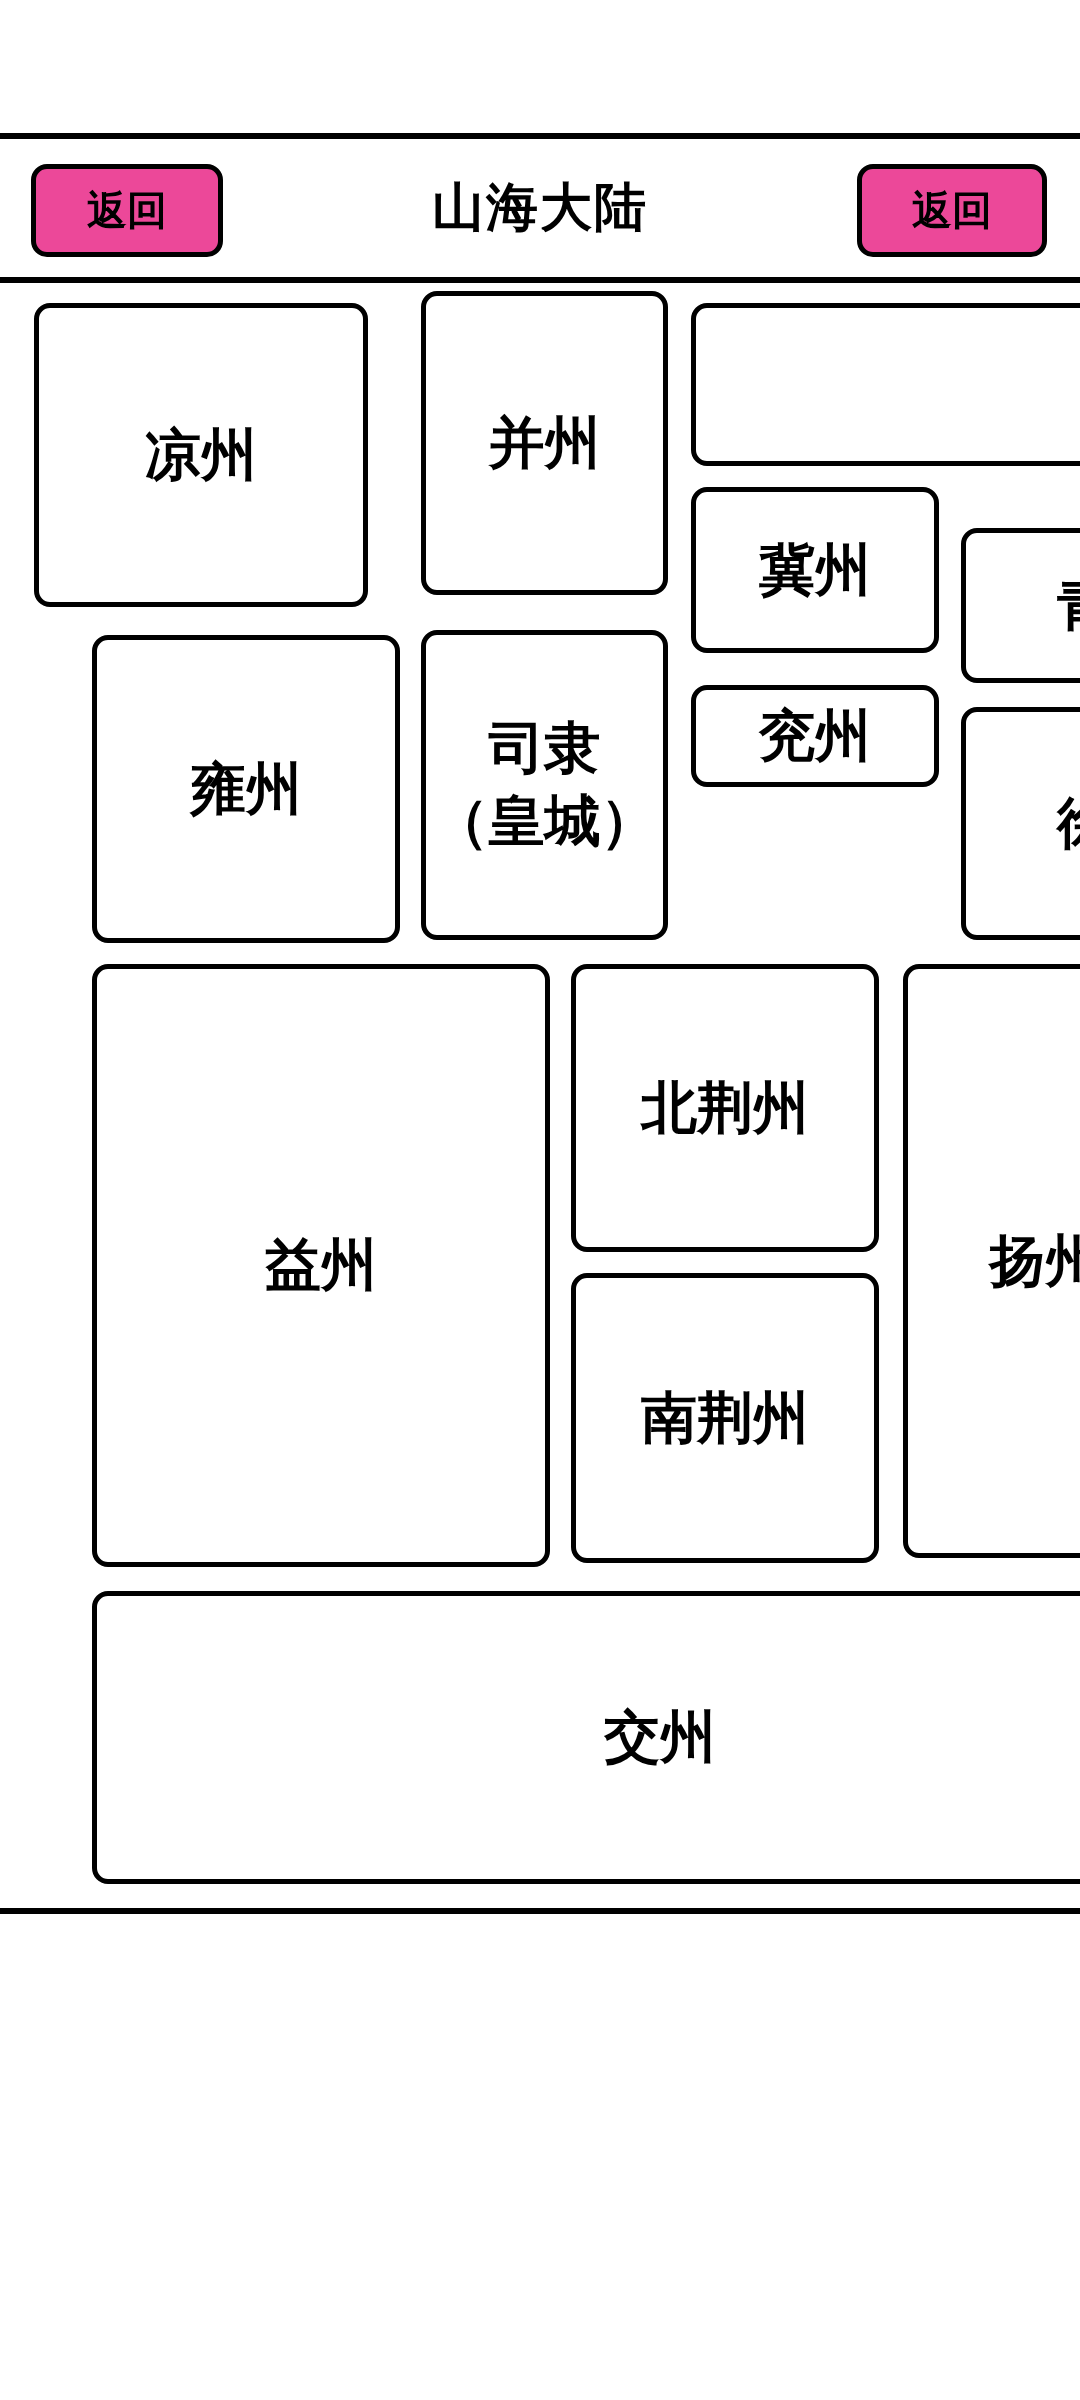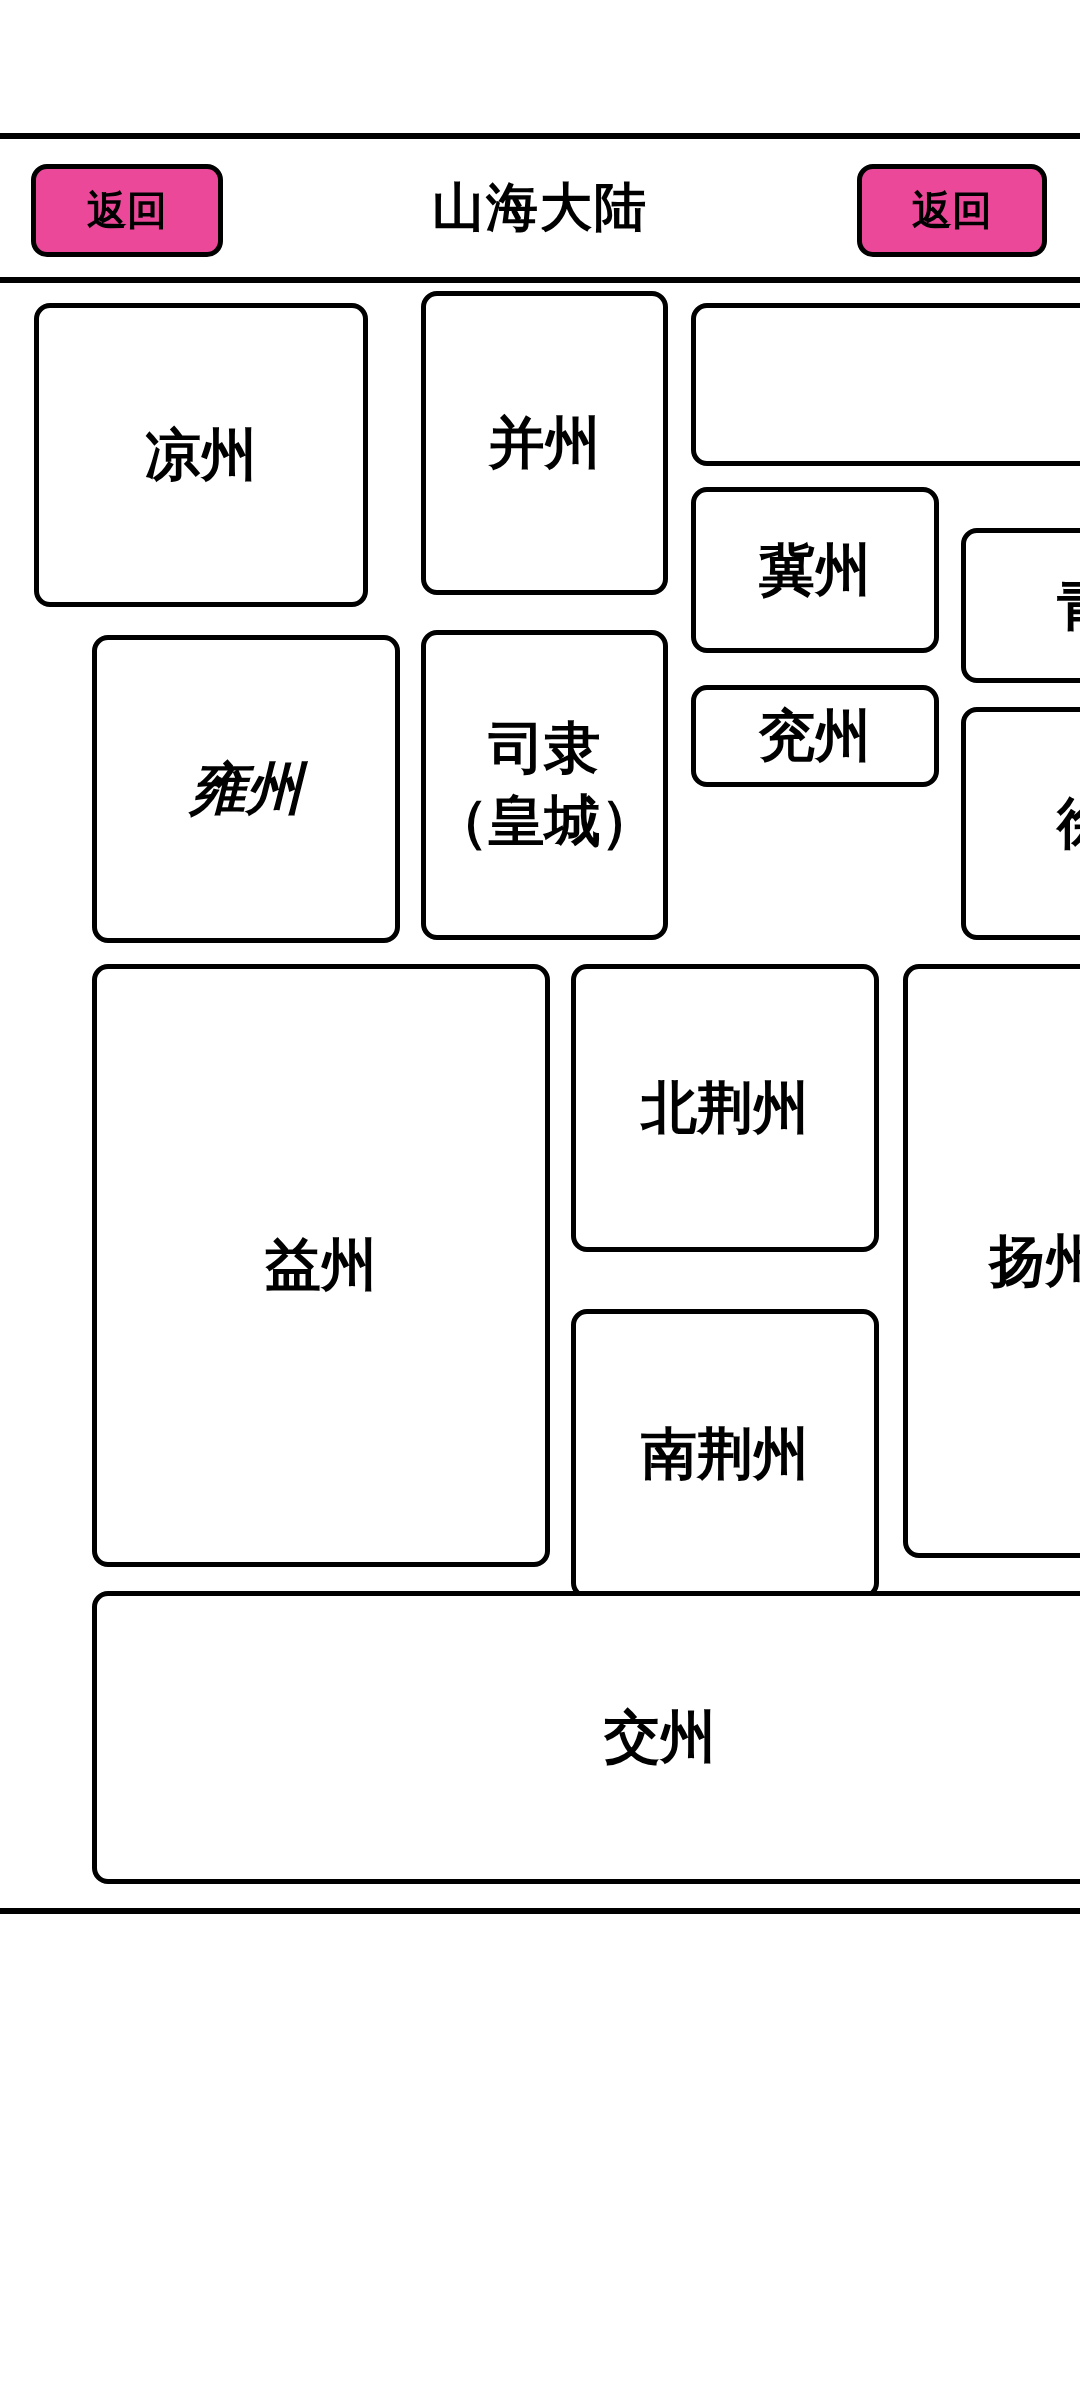--- a/index.html
+++ b/index.html
@@ -75,25 +75,25 @@
   }
 
   .r-liangzhou   { left: 34px;  top: 303px;  width: 324px;  height: 294px; }
   .r-bingzhou    { left: 421px; top: 291px;  width: 237px;  height: 294px; }
   .r-unknown     { left: 691px; top: 303px;  width: 560px;  height: 153px; }
   .r-jizhou      { left: 691px; top: 487px;  width: 238px;  height: 156px; }
   .r-qingzhou    { left: 961px; top: 528px;  width: 294px;  height: 145px; }
   .r-yanzhou     { left: 691px; top: 685px;  width: 238px;  height: 92px;  }
   .r-xuzhou      { left: 961px; top: 707px;  width: 294px;  height: 223px; }
   .r-yuzhou      { left: 691px; top: 818px;  width: 238px;  height: 112px; }
-  .r-yongzhou    { left: 92px;  top: 635px;  width: 298px;  height: 298px; font-style: italic; }
+  .r-yongzhou    { left: 92px;  top: 635px;  width: 298px;  height: 298px; }
   .r-sili        { left: 421px; top: 630px;  width: 237px;  height: 300px; flex-direction: column; }
   .r-yizhou      { left: 92px;  top: 964px;  width: 448px;  height: 593px; }
   .r-beijingzhou { left: 571px; top: 964px;  width: 298px;  height: 278px; }
-  .r-nanjingzhou { left: 571px; top: 1309px; width: 298px;  height: 280px; text-align: right; }
+  .r-nanjingzhou { left: 571px; top: 1273px; width: 298px;  height: 280px; text-align: right; }
   .r-yangzhou    { left: 903px; top: 964px;  width: 275px;  height: 584px; }
   .r-jiaozhou    { left: 92px;  top: 1591px; width: 1126px; height: 283px; }
 </style>
 </head>
 <body>
 
 <div class="screen">
 
   <div class="rule rule-top"></div>
 

